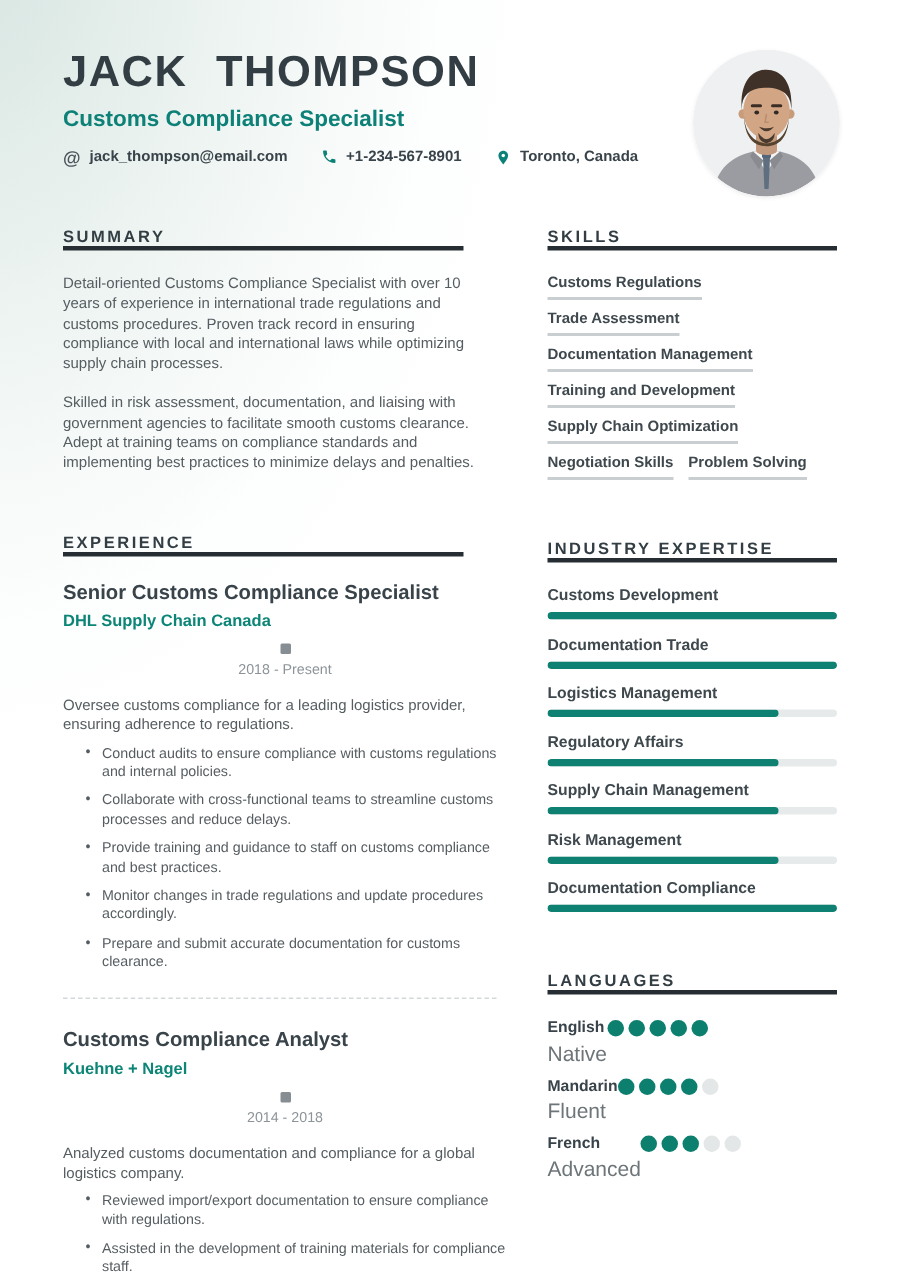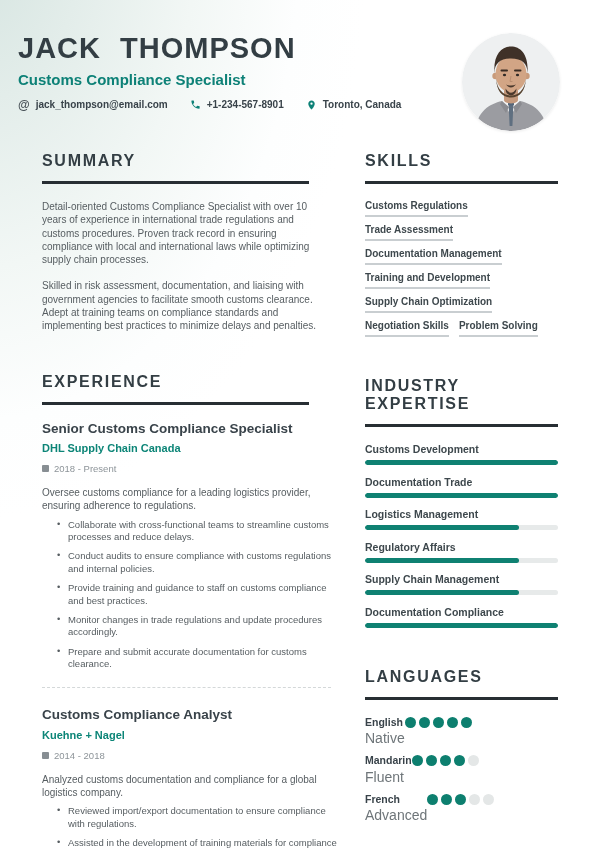--- a/index.html
+++ b/index.html
@@ -9,51 +9,51 @@
     -webkit-font-smoothing:antialiased;
   }
   .page{
     position:relative;width:600px;height:850px;overflow:hidden;
     background:
       radial-gradient(ellipse 520px 760px at -4% -6%,
         #d5e4e0 0%, #e3edea 20%, #f2f7f5 42%, #fdfefe 62%, #ffffff 75%);
   }
   
   .header{display:flex;justify-content:space-between;align-items:flex-start;
-    padding:34px 40px 0 18px;height:109px;}
+    padding:34px 40px 0 42px;height:109px;}
   .person-name{margin:0 0 9px 0;font-size:29px;line-height:1;font-weight:bold;
     color:#333e44;letter-spacing:1px;word-spacing:10px;}
   .person-title{margin:0 0 10px 0;font-size:15px;line-height:1.1;font-weight:bold;color:#0d8177;}
   .contact-row{display:flex;align-items:center;gap:22px;}
   .contact{display:flex;align-items:center;gap:6px;font-size:10px;font-weight:bold;color:#39434a;}
   .at-glyph{font-size:12px;font-weight:bold;color:#4b545a;line-height:1;}
   .cicon svg{display:block;}
   .avatar{width:98px;height:98px;border-radius:50%;overflow:hidden;flex:none;margin-top:-1px;
     box-shadow:0 1px 3px rgba(0,0,0,0.08);}
   .avatar svg{display:block;}
   
   .columns{display:flex;gap:27px;padding:0 42px;margin-top:9px;}
   .col-left{width:296px;flex:none;}
   .col-right{width:193px;flex:none;}
   .section{margin-bottom:0;}
   .section + .section{margin-top:40px;}
-  .section-heading{margin:0 0 16px 0;font-size:16px;font-weight:bold;color:#333e44;
-    letter-spacing:1.7px;padding-bottom:11px;border-bottom:3px solid #272e33;}
+  .section-heading{margin:0 0 16px 0;font-size:11px;font-weight:bold;color:#333e44;
+    letter-spacing:1.7px;border-bottom:3px solid #272e33;}
   .col-left .section-heading{width:267px;}
   
   .summary-p{margin:0 16px 13px 0;font-size:10px;line-height:1.33;color:#565d61;}
   .summary-p:last-child{margin-bottom:0;}
   
   .skill-row{display:flex;gap:10px;margin-bottom:7px;}
   .skill{display:inline-block;font-size:10px;font-weight:bold;color:#3e484d;
     padding-bottom:4px;border-bottom:2px solid #c9ced1;}
   
   .job-title{margin:0 0 6px 0;font-size:13.5px;font-weight:bold;color:#39434a;line-height:1.15;}
   .job-company{font-size:11px;font-weight:bold;color:#0c8577;margin-bottom:9px;}
-  .job-dates{display:flex;align-items:center;gap:5px;font-size:9.5px;color:#8d9499;margin-bottom:12px;}
+  .job-dates{display:flex;align-items:center;gap:5px;font-size:9.5px;color:#8d9499;margin-bottom:12px;flex-direction:column;}
   .calendar-icon{width:7px;height:7px;background:#878e93;border-radius:1px;display:inline-block;}
   .job-desc{margin:0 0 6px 0;font-size:10px;line-height:1.33;color:#565d61;}
   .job-bullets{margin:0;padding:0 0 0 15px;list-style:none;}
   .job-bullets li{position:relative;padding-left:11px;margin-bottom:7px;
     font-size:9.5px;line-height:1.3;color:#565d61;}
   .job-bullets li::before{content:"\2022";position:absolute;left:0;top:-1px;color:#565d61;}
   .job-divider{border:none;border-top:1px dashed #d4d8d9;margin:17px 0 19px 0;width:289px;}
   
   .exp-item{margin-bottom:10.5px;}
   .exp-label{font-size:10.5px;font-weight:bold;color:#3e484d;margin-bottom:5px;}
@@ -148,22 +148,22 @@
 
         <article>
           <h4 class="job-title">Senior Customs Compliance Specialist</h4>
           <div class="job-company">DHL Supply Chain Canada</div>
           <div class="job-dates">
             <span class="calendar-icon"></span>
             <span>2018 - Present</span>
           </div>
           <p class="job-desc">Oversee customs compliance for a leading logistics provider, ensuring adherence to regulations.</p>
           <ul class="job-bullets">
+            <li>Conduct audits to ensure compliance with customs regulations and internal policies.</li>
             <li>Collaborate with cross-functional teams to streamline customs processes and reduce delays.</li>
-            <li>Conduct audits to ensure compliance with customs regulations and internal policies.</li>
             <li>Provide training and guidance to staff on customs compliance and best practices.</li>
             <li>Monitor changes in trade regulations and update procedures accordingly.</li>
             <li>Prepare and submit accurate documentation for customs clearance.</li>
           </ul>
         </article>
 
         <hr class="job-divider">
 
         <article>
           <h4 class="job-title">Customs Compliance Analyst</h4>
@@ -234,20 +234,26 @@
               <div class="exp-fill" style="width: 80%;"></div>
             </div>
         </div>
         <div class="exp-item">
           <div class="exp-label">Supply Chain Management</div>
           <div class="exp-track">
               <div class="exp-fill" style="width: 80%;"></div>
             </div>
         </div>
         <div class="exp-item">
+          <div class="exp-label">Risk Management</div>
+          <div class="exp-track">
+              <div class="exp-fill" style="width: 80%;"></div>
+            </div>
+        </div>
+        <div class="exp-item">
           <div class="exp-label">Documentation Compliance</div>
           <div class="exp-track">
               <div class="exp-fill" style="width: 100%;"></div>
             </div>
         </div>
       </section>
 
       <section class="section">
         <h3 class="section-heading">LANGUAGES</h3>
 

